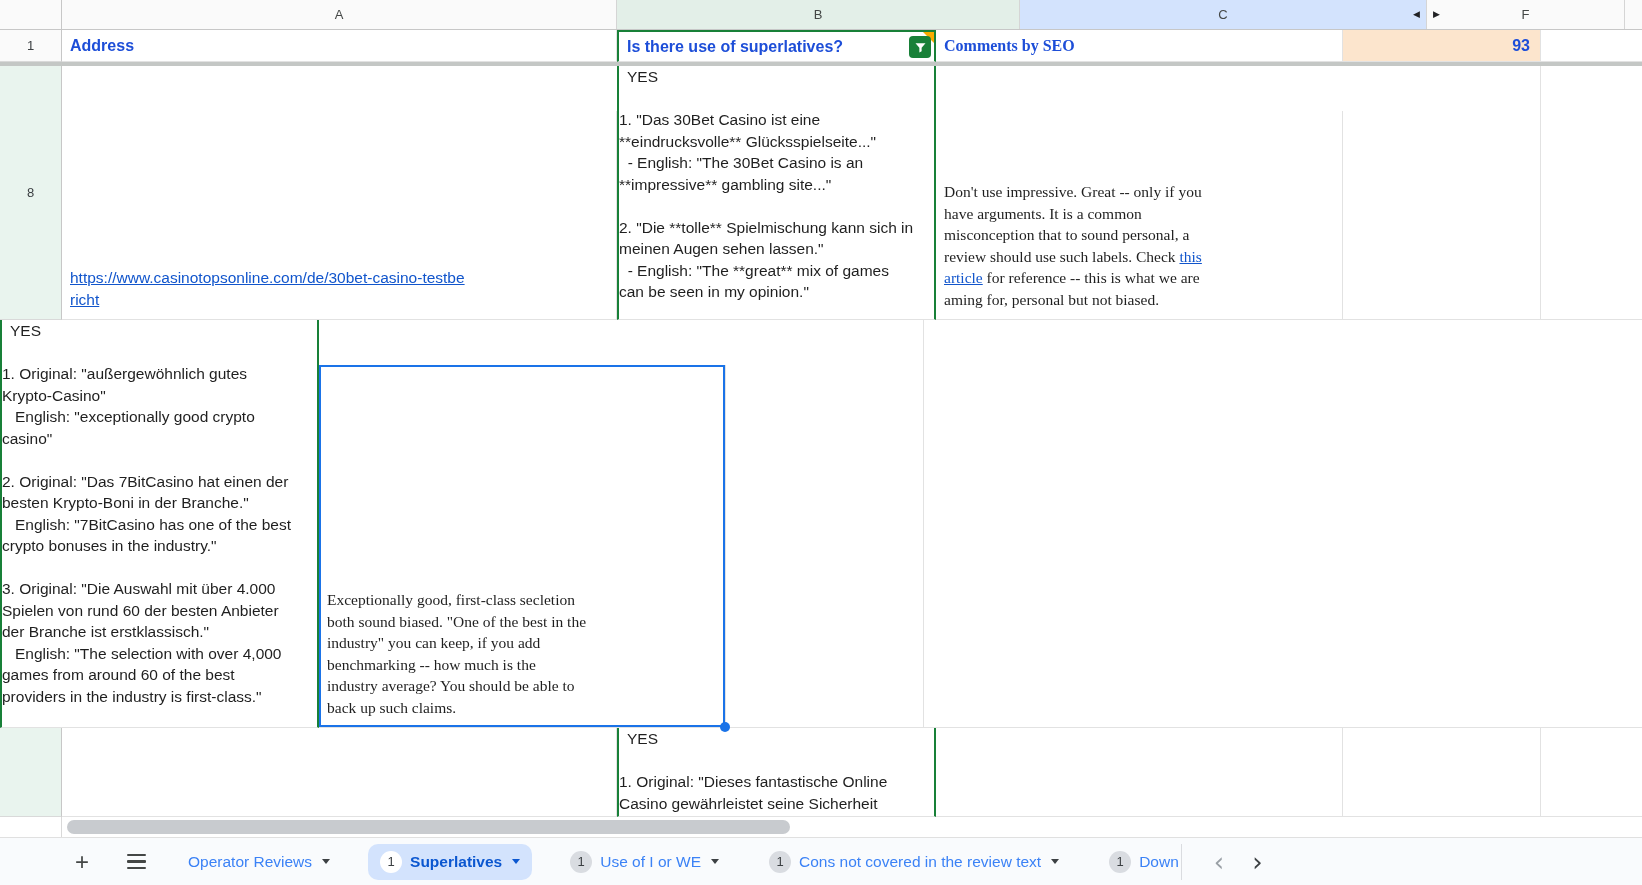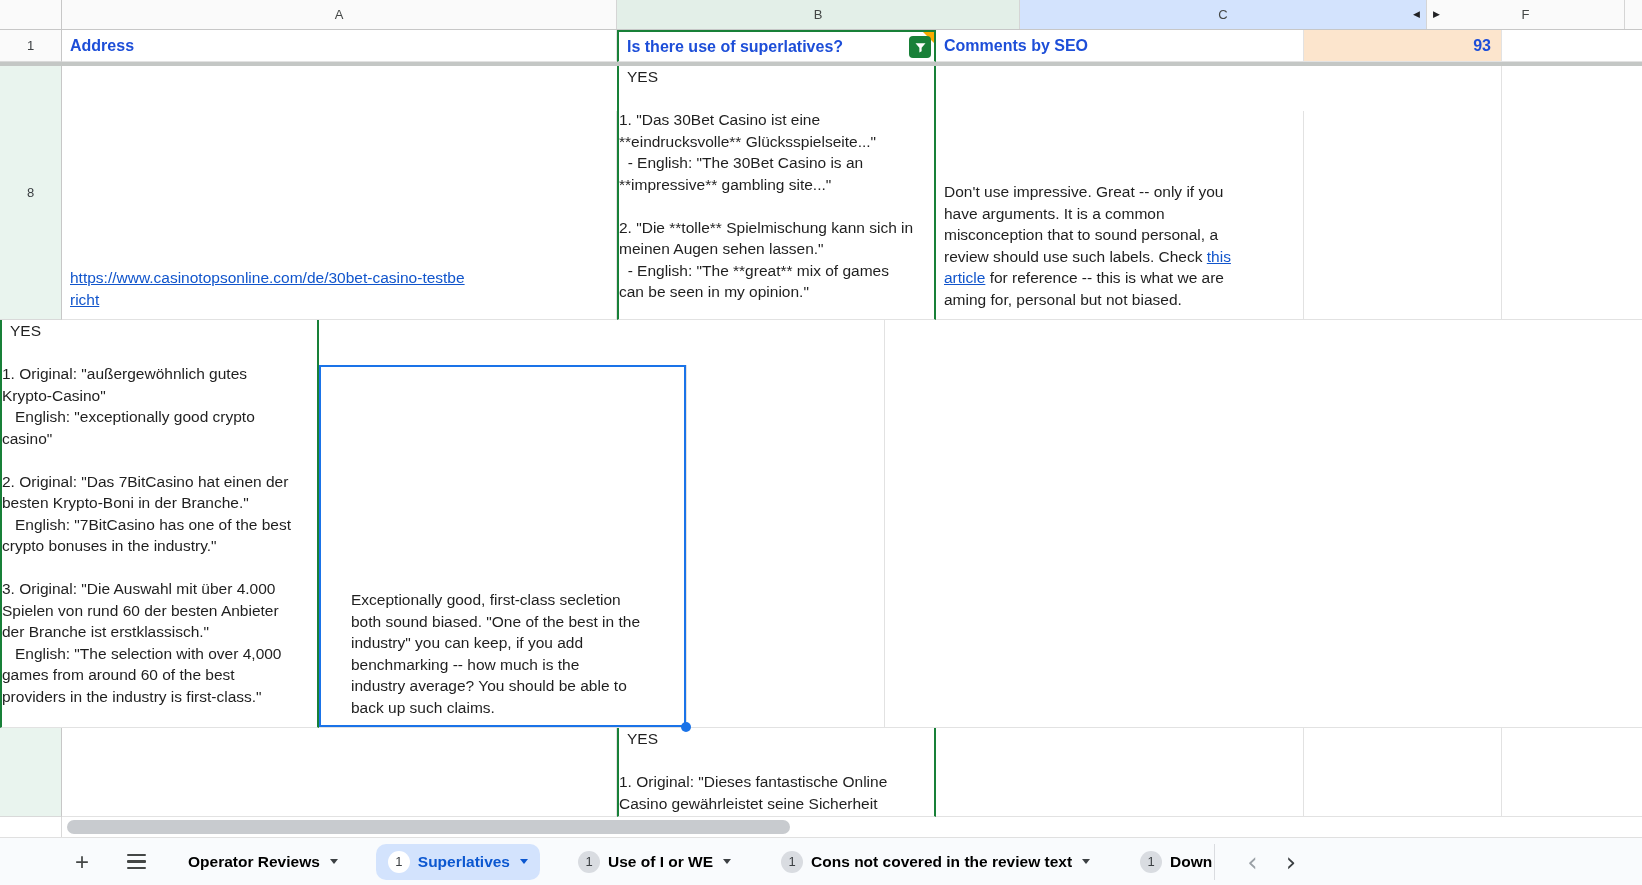--- a/index.html
+++ b/index.html
@@ -24,21 +24,21 @@
   
   .row { display:flex; position:relative; background:#fff; }
   .gutter { width:62px; display:flex; align-items:center; justify-content:center;
     font-size:13px; color:#3c4043; border-right:1px solid #c7c7c7; border-bottom:1px solid #d9d9d9;
     background:#fafafa; flex:none; }
   .cell { position:relative; border-right:1px solid #e2e2e2; border-bottom:1px solid #e2e2e2;
     font-size:15.5px; line-height:21.5px; color:#1f1f1f; overflow:hidden; background:#fff; }
   .cell.ca { width:555px; }
   .cell.cb { width:319px; border-left:2px solid var(--filter-green,#188038);
              border-right:2px solid var(--filter-green,#188038); }
-  .cell.cc { width:368px; }
+  .cell.cc { width:407px;font-family:Liberation Serif, serif; }
   .cell.cf { width:198px; }
   .cell.cg { flex:1; border-right:none; }
   .txt { white-space:pre-wrap; padding:5px 8px; }
   .bottom { display:flex; flex-direction:column; justify-content:flex-end;margin-top:45px; }
   .bottom .txt { padding-bottom:9px; }
   a.link, .linktext { color:var(--link,#1155cc); text-decoration:underline; cursor:pointer; }
 
   
   .row1 { height:32px; }
   .row1 .gutter { background:#fafafa; }
@@ -54,21 +54,21 @@
   .cell.f1 .txt { padding:0 10px; }
   .frozen-band { height:4px; background:#c4c7c5; }
 
   
   .r8 { height:254px; }
   .r14 { height:408px; }
   .rpartial { height:89px; }
   .gutter.gfilter { background:var(--gutter-green,#e9f4ee); }
   .gutter.gsel { background:var(--gutter-green-selected,#c7e6d2); }
 
-  .cell.selected { box-shadow: inset 0 0 0 2px var(--accent,#1a73e8); overflow:visible; z-index:3;padding-left:24px; }
+  .cell.selected { box-shadow: inset 0 0 0 2px var(--accent,#1a73e8); overflow:visible; z-index:3; }
   .fill-handle { position:absolute; right:-5px; bottom:-5px; width:10px; height:10px;
     border-radius:50%; background:var(--accent,#1a73e8); z-index:6; cursor:crosshair; }
   .clip { overflow:hidden; }
 
   
   .hscroll { height:21px; background:#fff; border-bottom:1px solid #e0e0e0; position:relative; }
   .hscroll .gutpad { position:absolute; left:0; top:0; width:62px; height:100%;
     border-right:1px solid #d9d9d9; }
   .hthumb { position:absolute; left:67px; top:3px; width:723px; height:14px;
     border-radius:7px; background:#c8cbcf; cursor:pointer; }
@@ -76,21 +76,21 @@
   
   .tabbar { height:47px; background:#f9fbfd; display:flex; align-items:center; gap:26px;
     padding-left:68px; }
   .iconbtn { background:none; border:none; cursor:pointer; display:flex; align-items:center;
     justify-content:center; width:28px; height:28px; }
   .plus { font-size:24px; color:#444746; line-height:1; font-weight:400; }
   .hamburger { display:flex; flex-direction:column; gap:4px; }
   .hamburger i { display:block; width:19px; height:2.5px; background:#444746; border-radius:1px; }
   .tab { display:flex; align-items:center; gap:8px; padding:7px 12px; border-radius:10px;
     cursor:pointer; white-space:nowrap; }
-  .tab .label { font-size:15.5px; color:#000000;font-weight:bold; }
+  .tab .label { font-size:15.5px; color:#3b82f6; }
   .tab.active { background:var(--tab-active-bg,#d3e3fd); }
   .tab.active .label { color:var(--tab-active-text,#0b57d0); font-weight:bold; }
   .badge { width:22px; height:22px; border-radius:50%; background:#d9dce1; color:#3c4043;
     font-size:13px; display:flex; align-items:center; justify-content:center; flex:none; }
   .tab.active .badge { background:#fff; }
   .caret { width:0; height:0; border-left:4.5px solid transparent; border-right:4.5px solid transparent;
     border-top:5px solid #3c4043; margin-left:2px; }
   .tab.active .caret { border-top-color:var(--tab-active-text,#0b57d0); }
   .tab.cut { padding-right:2px; border-right:1px solid #dadce0; border-radius:0; }
   .navchev { display:flex; align-items:center; gap:28px; margin-left:6px; }

